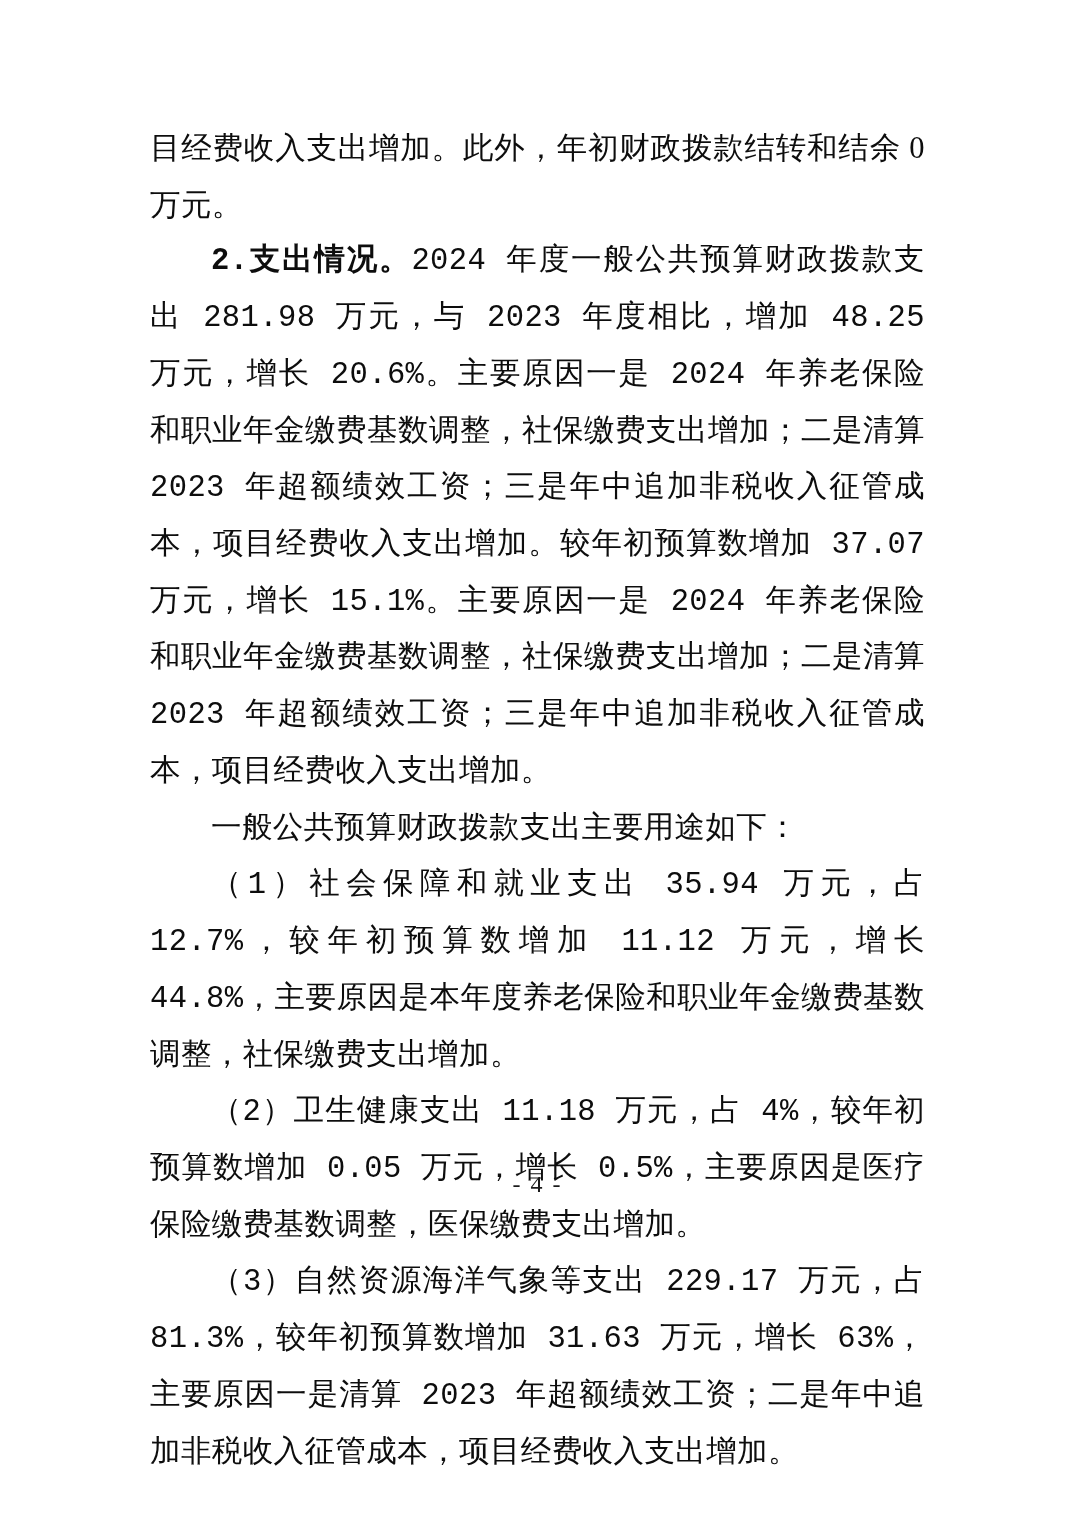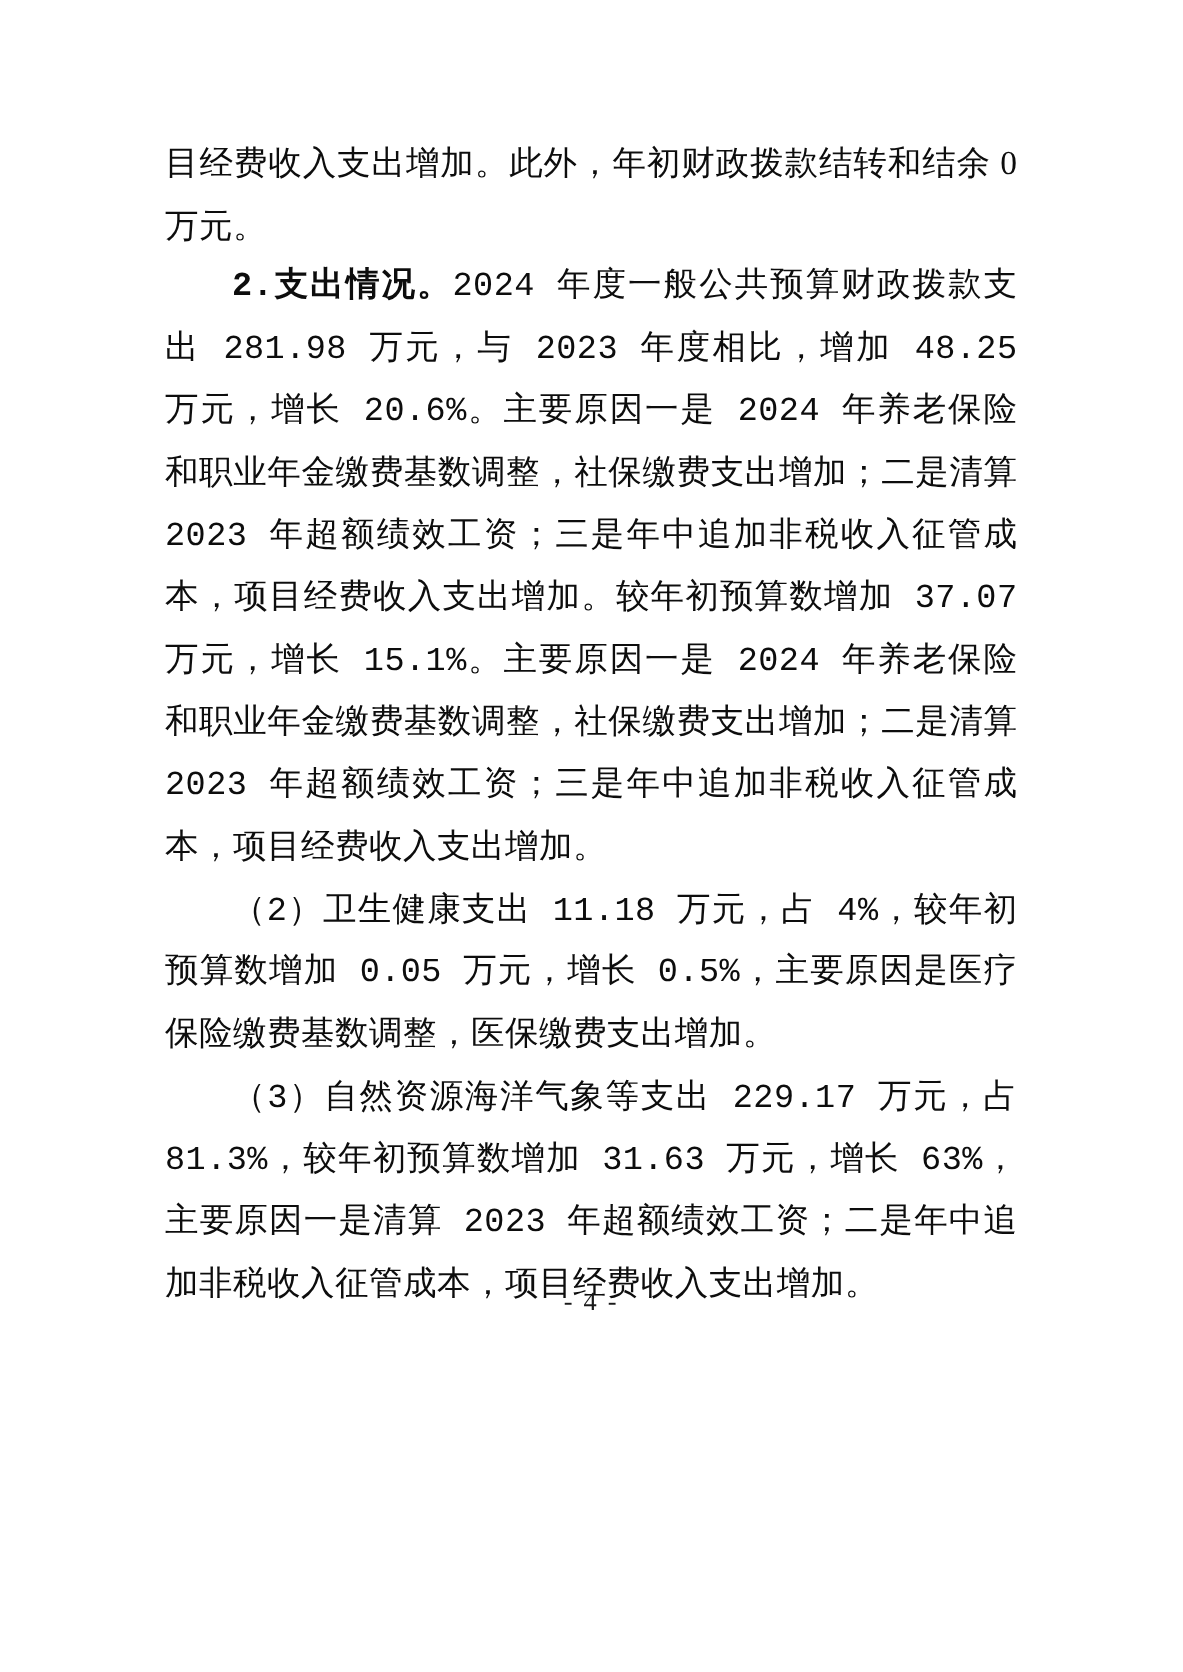--- a/index.html
+++ b/index.html
@@ -55,21 +55,23 @@
 </head>
 <body>
 
 <div class="page">
   <div class="doc-body">
 
     <p class="para">目经费收入支出增加。此外，年初财政拨款结转和结余 0 万元。</p>
 
     <p class="para indent"><span class="bold-head">2.支出情况。</span><span>2024 年度一般公共预算财政拨款支出 281.98 万元，与 2023 年度相比，增加 48.25 万元，增长 20.6%。主要原因一是 2024 年养老保险和职业年金缴费基数调整，社保缴费支出增加；二是清算 2023 年超额绩效工资；三是年中追加非税收入征管成本，项目经费收入支出增加。较年初预算数增加 37.07 万元，增长 15.1%。主要原因一是 2024 年养老保险和职业年金缴费基数调整，社保缴费支出增加；二是清算 2023 年超额绩效工资；三是年中追加非税收入征管成本，项目经费收入支出增加。</span></p>
 
+    <p class="para indent">一般公共预算财政拨款支出主要用途如下：</p>
 
+    <p class="para indent">（1）社会保障和就业支出 35.94 万元，占 12.7%，较年初预算数增加 11.12 万元，增长 44.8%，主要原因是本年度养老保险和职业年金缴费基数调整，社保缴费支出增加。</p>
 
     <p class="para indent">（2）卫生健康支出 11.18 万元，占 4%，较年初预算数增加 0.05 万元，增长 0.5%，主要原因是医疗保险缴费基数调整，医保缴费支出增加。</p>
 
     <p class="para indent">（3）自然资源海洋气象等支出 229.17 万元，占 81.3%，较年初预算数增加 31.63 万元，增长 63%，主要原因一是清算 2023 年超额绩效工资；二是年中追加非税收入征管成本，项目经费收入支出增加。</p>
 
   </div>
 
   <div class="footer">- 4 -</div>
 </div>
 

